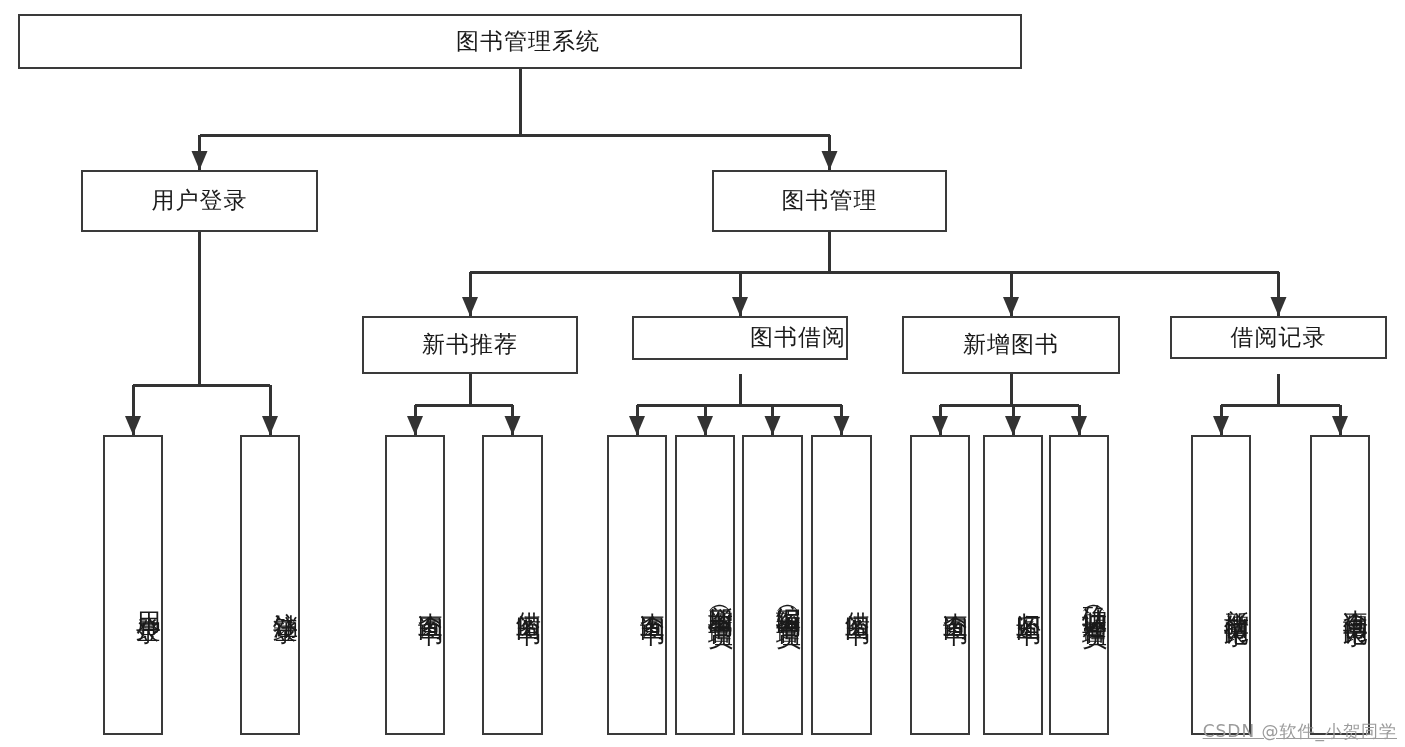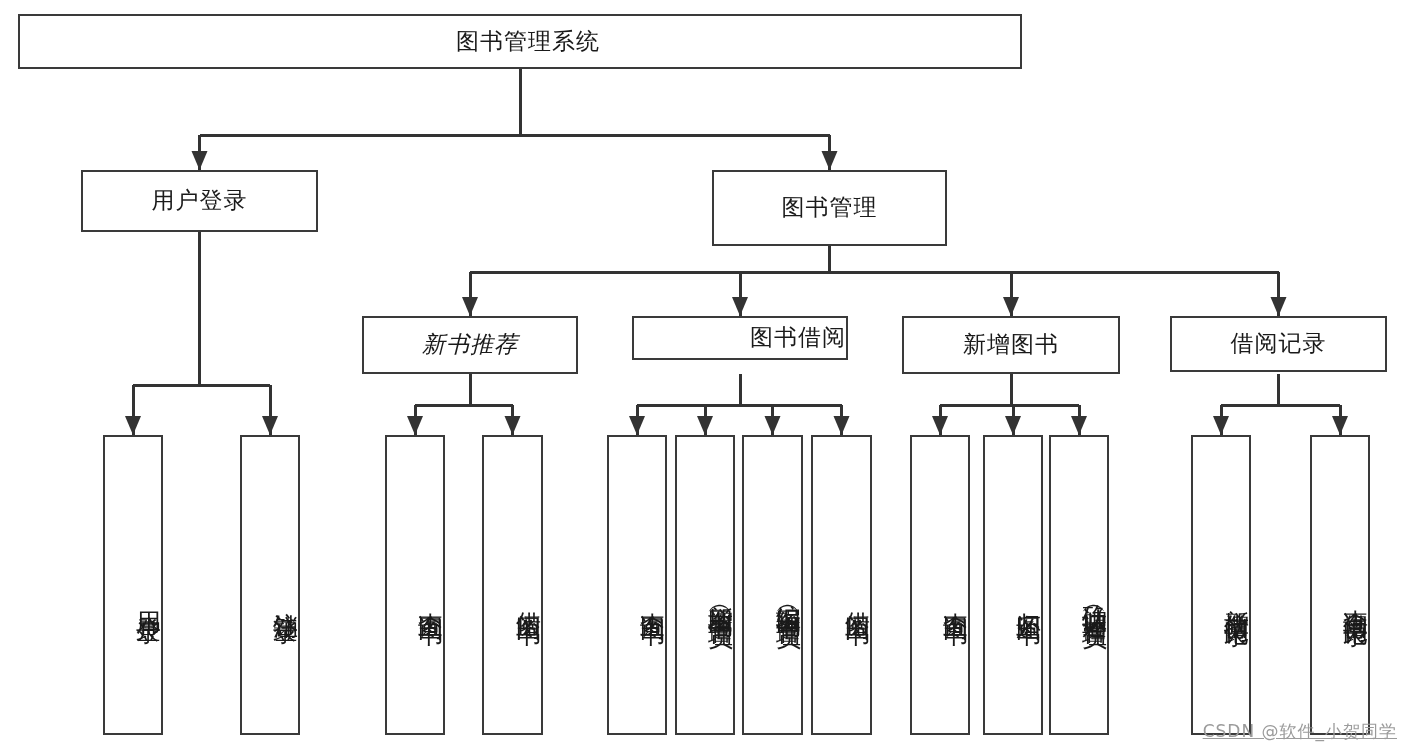--- a/index.html
+++ b/index.html
@@ -130,34 +130,34 @@
       <path d="M 1332 416 L 1348 416 L 1340 435 Z" fill="#333333"></path>
     </svg>
 
   <div class="node horizontal" style="left: 18px; top: 14px; width: 1004px; height: 55px; padding-left: 16px;">
     <span class="node-label">图书管理系统</span>
   </div>
 
   <div class="node horizontal" style="left: 81px; top: 170px; width: 237px; height: 62px;">
     <span class="node-label">用户登录</span>
   </div>
-  <div class="node horizontal" style="left: 712px; top: 170px; width: 235px; height: 76px;">
+  <div class="node horizontal" style="left: 712px; top: 170px; width: 235px; height: 62px;">
     <span class="node-label">图书管理</span>
   </div>
 
-  <div class="node horizontal" style="left: 362px; top: 316px; width: 216px; height: 58px; font-style: italic;">
+  <div class="node horizontal" style="left: 362px; top: 316px; width: 216px; height: 58px;">
     <span class="node-label">新书推荐</span>
   </div>
   <div class="node horizontal" style="left: 632px; top: 316px; width: 216px; height: 44px; justify-content: flex-end;">
     <span class="node-label">图书借阅</span>
   </div>
   <div class="node horizontal" style="left: 902px; top: 316px; width: 218px; height: 58px;">
     <span class="node-label">新增图书</span>
   </div>
-  <div class="node horizontal" style="left: 1170px; top: 316px; width: 217px; height: 56px;">
+  <div class="node horizontal" style="left: 1170px; top: 316px; width: 217px; height: 43px;">
     <span class="node-label">借阅记录</span>
   </div>
 
   <div class="node vertical" style="left: 103px; top: 435px; width: 60px; height: 300px;">
     <span class="node-label">用户登录</span>
   </div>
   <div class="node vertical" style="left: 240px; top: 435px; width: 60px; height: 300px;">
     <span class="node-label">注销登录</span>
   </div>
 

